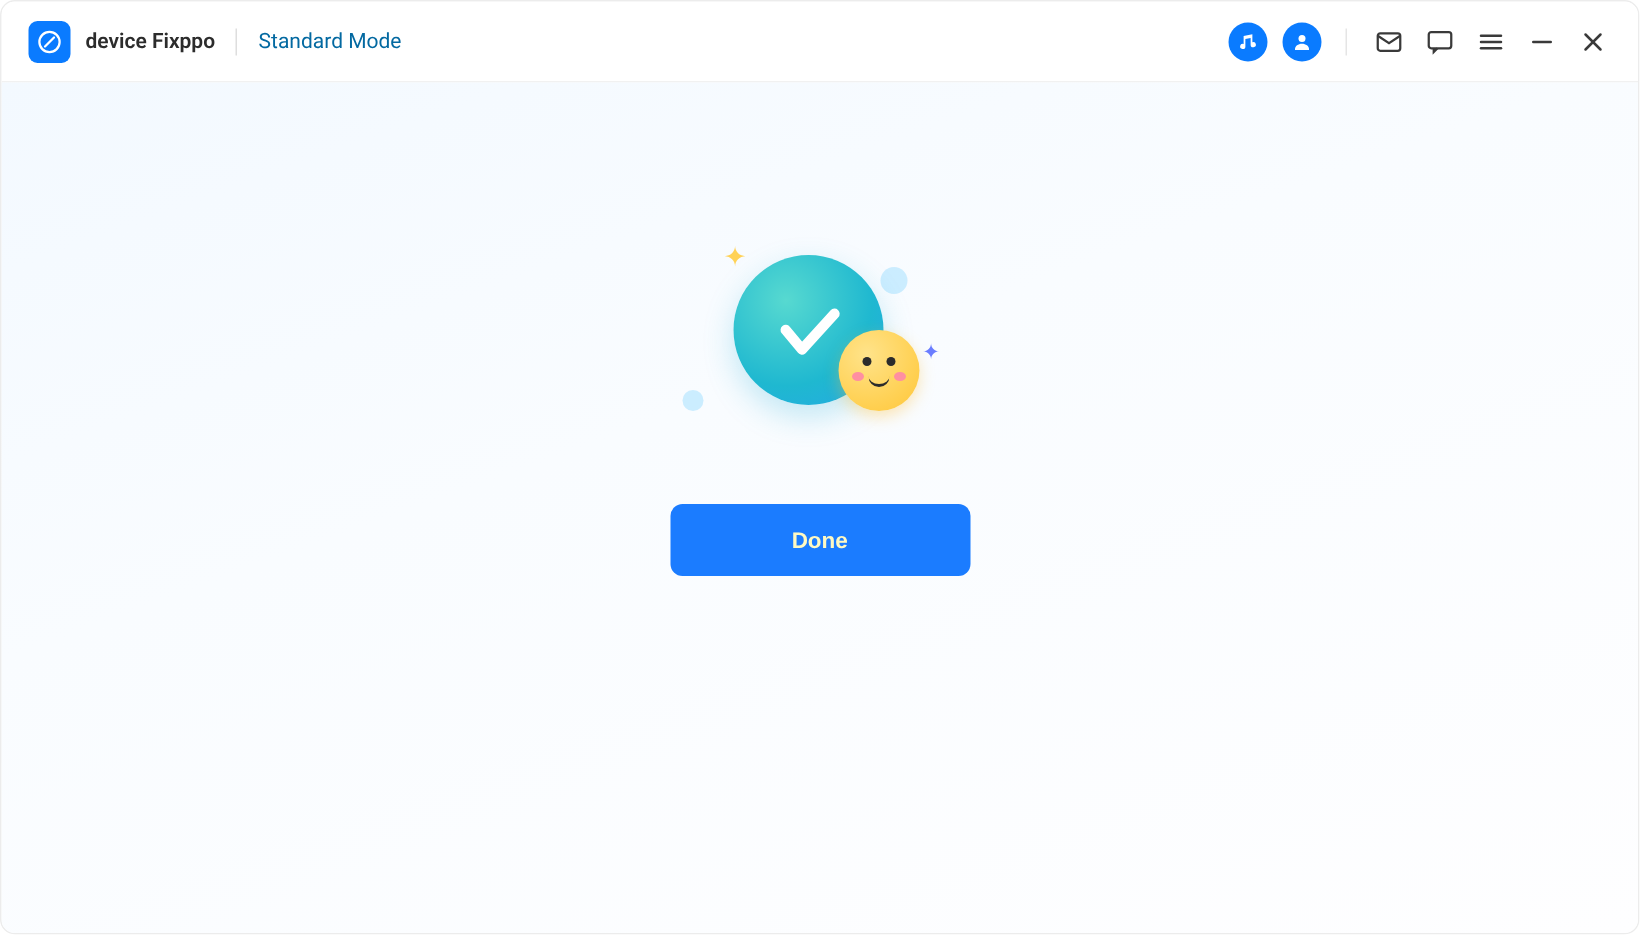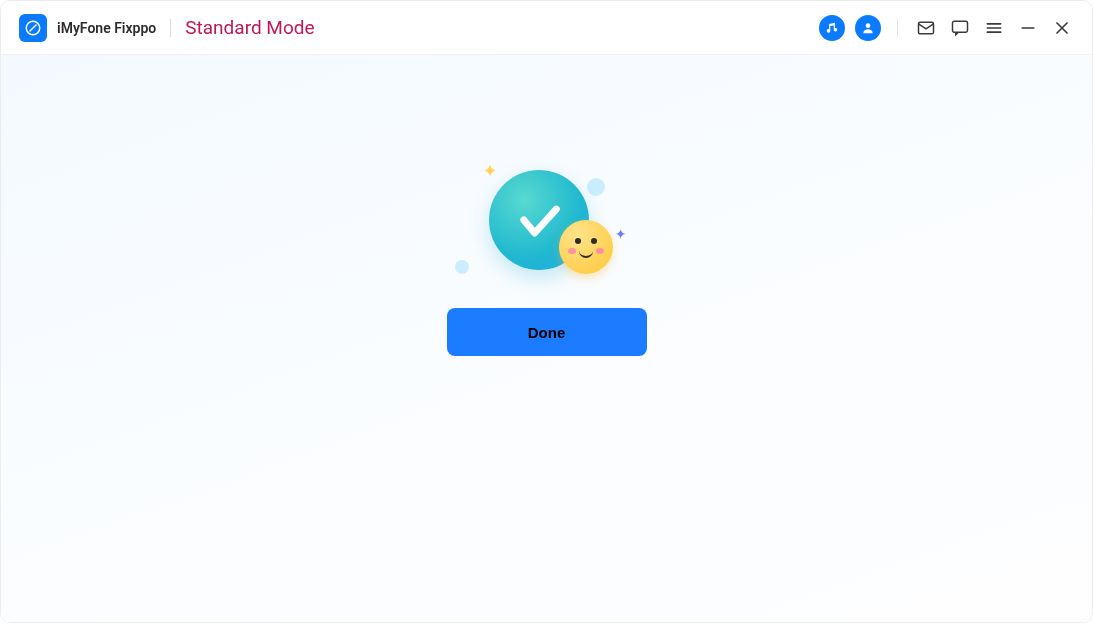--- a/index.html
+++ b/index.html
@@ -24,21 +24,21 @@
   }
   .app-logo {
     width: 28px; height: 28px;
     border-radius: 6px;
     background: #0a7bff;
     display: flex; align-items: center; justify-content: center;
     margin-right: 10px;
   }
   .app-title { font-size: 14px; color: #2c2c2c; font-weight: 600; }
   .vdiv { width: 1px; height: 18px; background: #dedede; margin: 0 14px; }
-  .mode-label { font-size: 19px; color: #be185d; }
+  .mode-label { font-size: 14px; color: #0369a1; }
   .titlebar-spacer { flex: 1; }
   .titlebar-icons { display: flex; align-items: center; gap: 10px; }
   .circle-btn-blue {
     width: 26px; height: 26px; border-radius: 50%;
     background: #0a7bff;
     display: flex; align-items: center; justify-content: center;
     cursor: pointer;
   }
   .icon-btn {
     width: 24px; height: 24px;
@@ -108,44 +108,44 @@
     margin-top: 55px;
     background: #ffffff;
     width: 686px;
     padding: 14px 20px;
     border-radius: 4px;
     text-align: center;
     box-shadow: 0 1px 2px rgba(0,0,0,0.03);
   }
   .status-text { font-size: 13.5px; color: #545454; }
   .done-btn {
-    margin-top: 8px;
+    margin-top: 36px;
     width: 200px; height: 48px;
     background: #1b7cff;
-    color: #000000;
+    color: #fef9c3;
     border: none;
     border-radius: 8px;
     font-size: 15px;
     font-weight: 600;
     cursor: pointer;
   }
 </style>
 </head>
 <body>
 
 <div class="window">
 
   <div class="titlebar">
     <div class="app-logo">
       <svg width="18" height="18" viewBox="0 0 24 24" fill="none">
         <circle cx="12" cy="12" r="9" stroke="#fff" stroke-width="2"></circle>
         <line x1="8" y1="16" x2="16" y2="8" stroke="#fff" stroke-width="2" stroke-linecap="round"></line>
       </svg>
     </div>
-    <div class="app-title">iMyFone Fixppo</div>
+    <div class="app-title">device Fixppo</div>
     <div class="vdiv"></div>
     <div class="mode-label">Standard Mode</div>
 
     <div class="titlebar-spacer"></div>
 
     <div class="titlebar-icons">
       <div class="circle-btn-blue">
         <svg width="14" height="14" viewBox="0 0 24 24" fill="#fff">
             <path d="M9 17a3 3 0 1 1-2-2.83V5l10-2v9.17A3 3 0 1 1 15 15V7.5L9 8.7V17z"></path>
           </svg>

